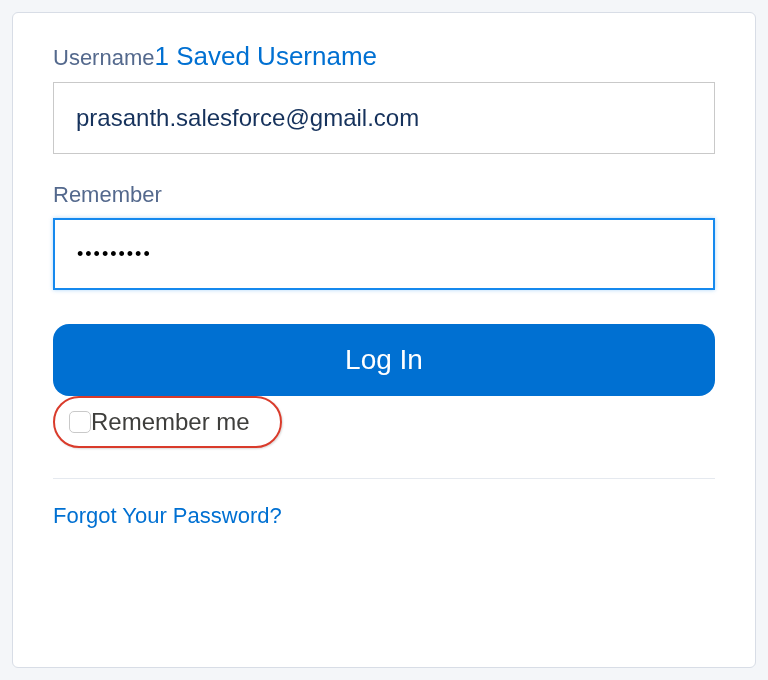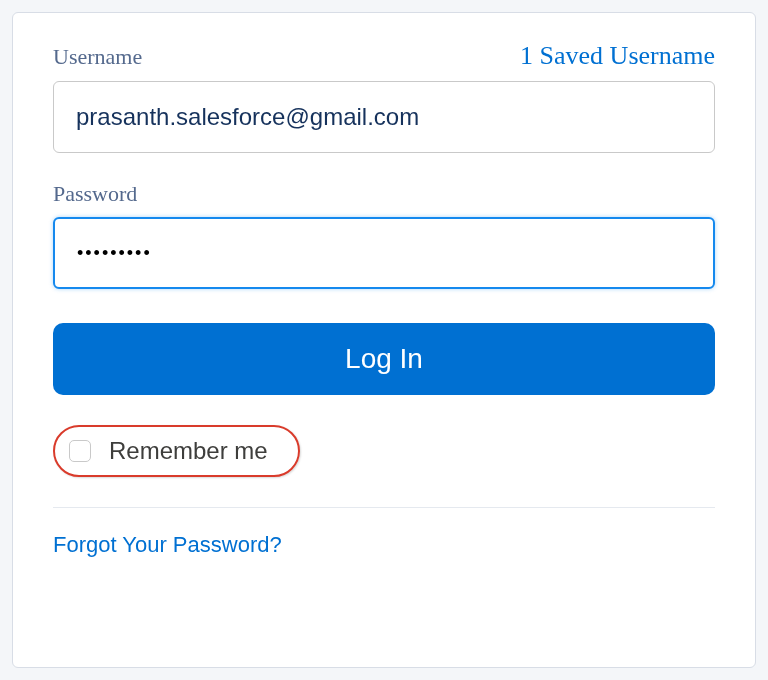--- a/index.html
+++ b/index.html
@@ -13,40 +13,38 @@
     .login-card {
       background: #fff;
       border: 1px solid #d8dde6;
       border-radius: 6px;
       padding: 28px 40px 30px 40px;
       width: 100%;
       height: 100%;
     }
     .field-label-row {
       display: flex;
-      justify-content: space-between;
       align-items: baseline;
       margin-bottom: 10px;
-      font-family: Liberation Serif, serif;
     }
     .field-label {
       color: #54698d;
       font-size: 22px;
     }
     .saved-link {
       color: #0070d2;
       font-size: 26px;
       text-decoration: none;
       cursor: pointer;
     }
     .text-input {
       width: 100%;
       height: 72px;
       border: 1px solid #c9c9c9;
-      border-radius: 6px;
+      border-radius: 0;
       padding: 0 22px;
       font-size: 24px;
       color: #16325c;
       background: #fff;
       outline: none;
     }
     .text-input.username-input {
       margin-bottom: 28px;
     }
     .text-input.password-input {
@@ -55,31 +53,29 @@
       color: #000;
       letter-spacing: 2px;
       font-size: 18px;
       margin-bottom: 34px;
     }
     .login-button {
       width: 100%;
       height: 72px;
       background: #0070d2;
       border: none;
-      border-radius: 10px;
+      border-radius: 16px;
       color: #fff;
       font-size: 28px;
       cursor: pointer;
-      margin-bottom: 30px;
       text-align: center;
     }
     .remember-wrap {
       display: inline-flex;
       align-items: center;
-      gap: 18px;
       padding: 10px 30px 10px 14px;
       border: 2px solid #d93b2b;
       border-radius: 26px;
       box-shadow: 1px 1px 2px rgba(0,0,0,0.15);
       margin-bottom: 30px;
     }
     .remember-checkbox {
       width: 22px;
       height: 22px;
       border: 1px solid #c9c9c9;
@@ -116,21 +112,21 @@
 <div class="login-card">
 
   <div class="field-label-row">
     <label class="field-label">Username</label>
     <a class="saved-link">1 Saved Username</a>
   </div>
 
   <input type="text" class="text-input username-input" value="prasanth.salesforce@gmail.com" style="">
 
   <div class="field-label-row">
-    <label class="field-label">Password</label>
+    <label class="field-label">Remember</label>
   </div>
 
   <input type="text" class="text-input password-input" value="•••••••••" style="">
 
   <button class="login-button">Log In</button>
 
   <div class="remember-wrap">
     <input type="checkbox" class="remember-checkbox" style="">
     <label class="remember-label">Remember me</label>
   </div>

